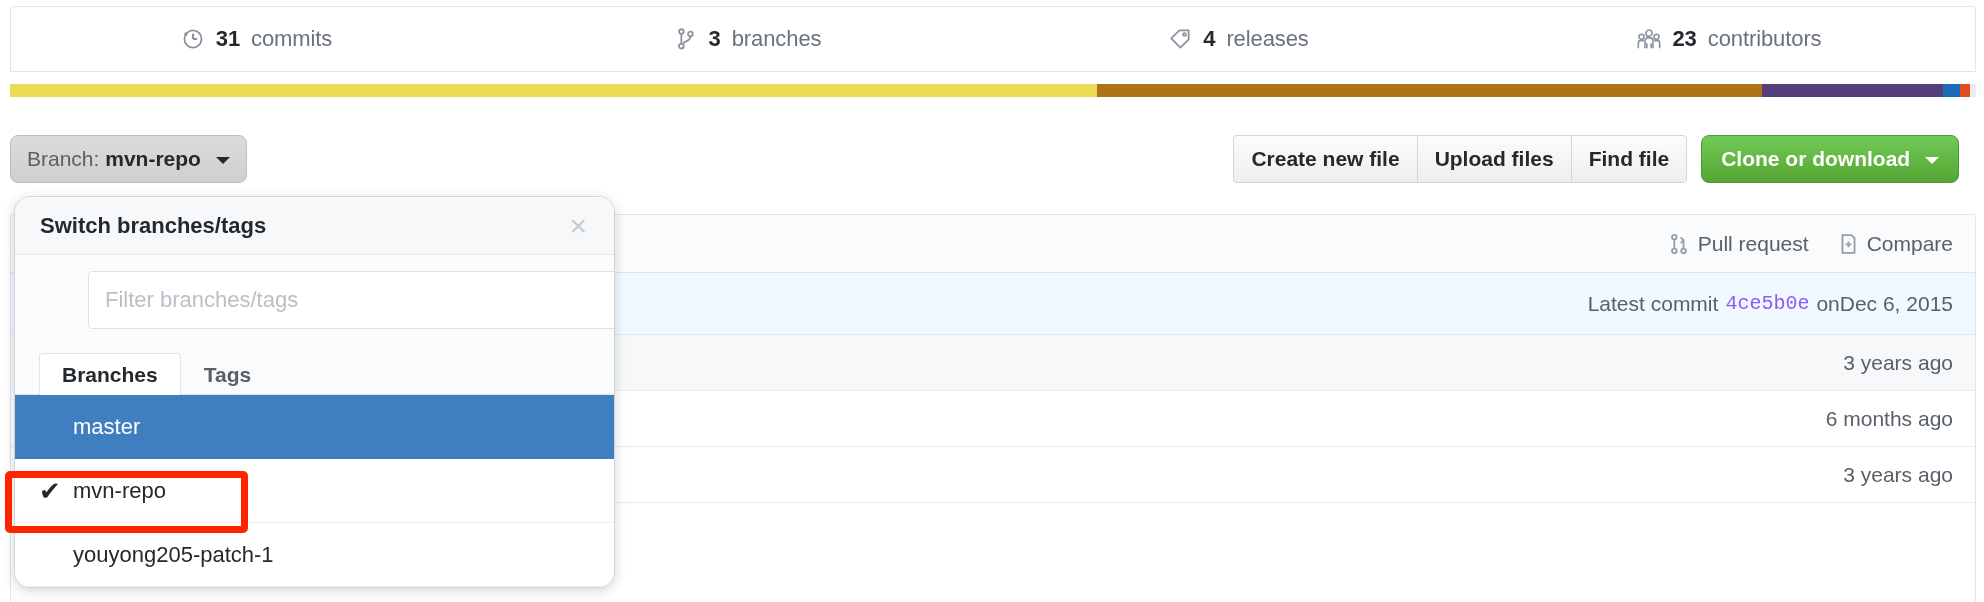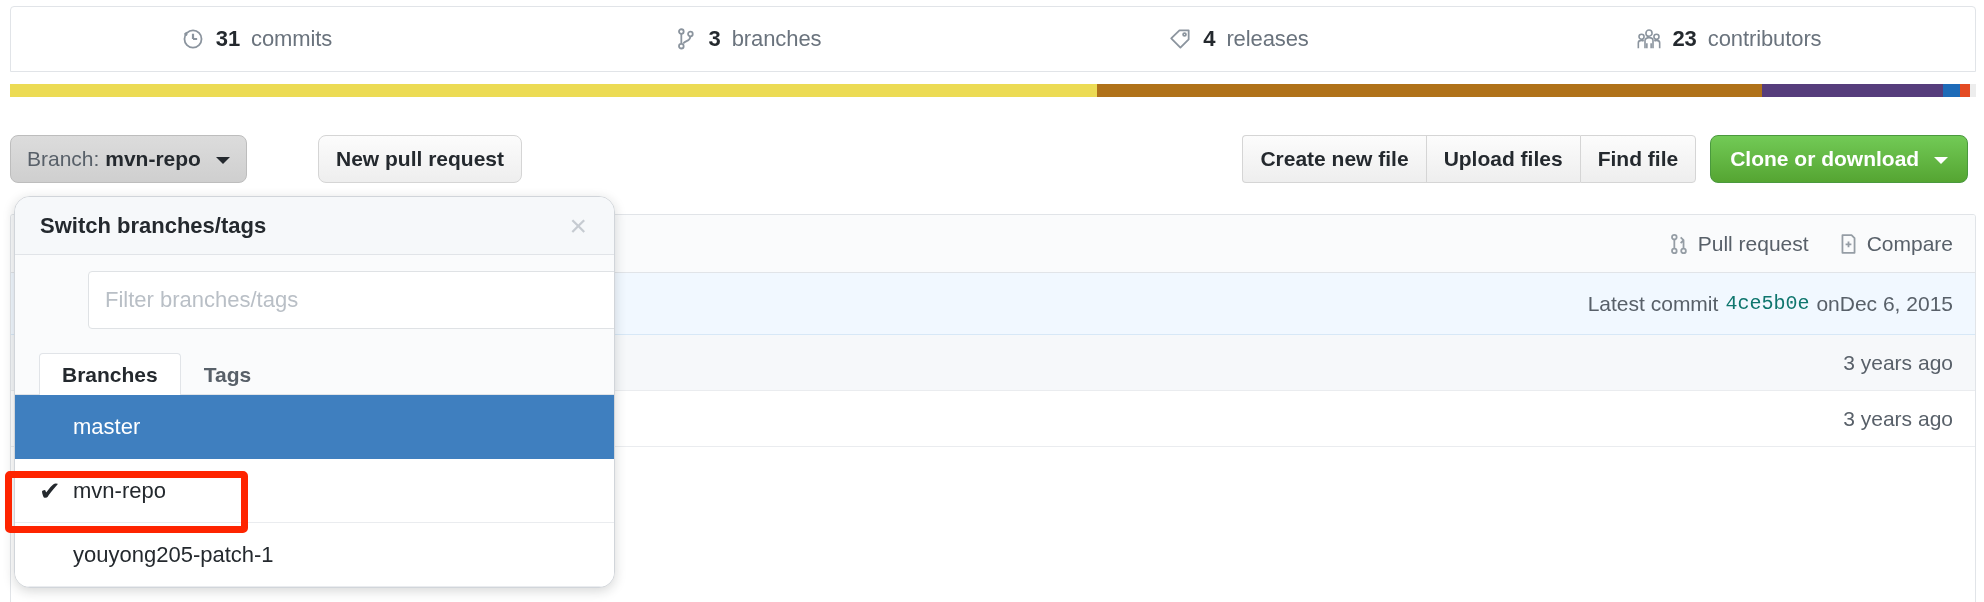--- a/index.html
+++ b/index.html
@@ -104,21 +104,21 @@
   }
   .caret-light { border-top-color: #ffffff; }
 
   .npr-btn {
     position: absolute;
     left: 308px; top: 0;
   }
 
   .right-group {
     position: absolute;
-    right: 8px; top: 0;
+    right: 17px; top: 0;
     display: flex;
     align-items: flex-end;
   }
   .btn-group {
     display: flex;
     margin-right: 14px;
   }
   .btn-group .btn {
     border-radius: 0;
     border-right-width: 0;
@@ -174,21 +174,21 @@
     border-bottom: 1px solid #d7e8f7;
     display: flex;
     align-items: center;
     justify-content: flex-end;
     padding: 0 22px;
     font-size: 21px;
     color: #586069;
   }
   .commit-row .sha {
     font-family: "Liberation Mono", monospace;
-    color: #0f766e;
+    color: #8b5cf6;
     margin: 0 7px;
     font-size: 20px;
   }
 
   .file-row {
     height: 56px;
     display: flex;
     align-items: center;
     padding: 0 22px;
     font-size: 21px;
@@ -389,21 +389,20 @@
     </div>
 
   <div class="toolbar">
 
     <div class="btn branch-btn">
       <span class="lbl">Branch:</span>
       <span class="val">mvn-repo</span>
       <span class="caret"></span>
     </div>
 
-    <div class="btn npr-btn">New pull request</div>
 
     <div class="right-group">
       <div class="btn-group">
         <div class="btn">Create new file</div>
         <div class="btn">Upload files</div>
         <div class="btn">Find file</div>
       </div>
       <div class="btn clone-btn">
         <span>Clone or download</span>
         <span class="caret caret-light"></span>
@@ -439,20 +438,24 @@
     <div class="commit-row">
       <span>Latest commit</span>
       <span class="sha">4ce5b0e</span>
       <span>on</span>
       <span style="">Dec 6, 2015</span>
     </div>
 
     <div class="file-row alt">
       <span class="msg">e codegen-maven-plugin from 2.0.5 to 2.0.8</span>
       <span class="age">3 years ago</span>
+    </div>
+    <div class="file-row">
+      <span class="msg">re missing jar</span>
+      <span class="age">6 months ago</span>
     </div>
     <div class="file-row">
       <span class="msg">e .travis.yml</span>
       <span class="age">3 years ago</span>
     </div>
 
   </div>
 
   <div class="dropdown">
 

